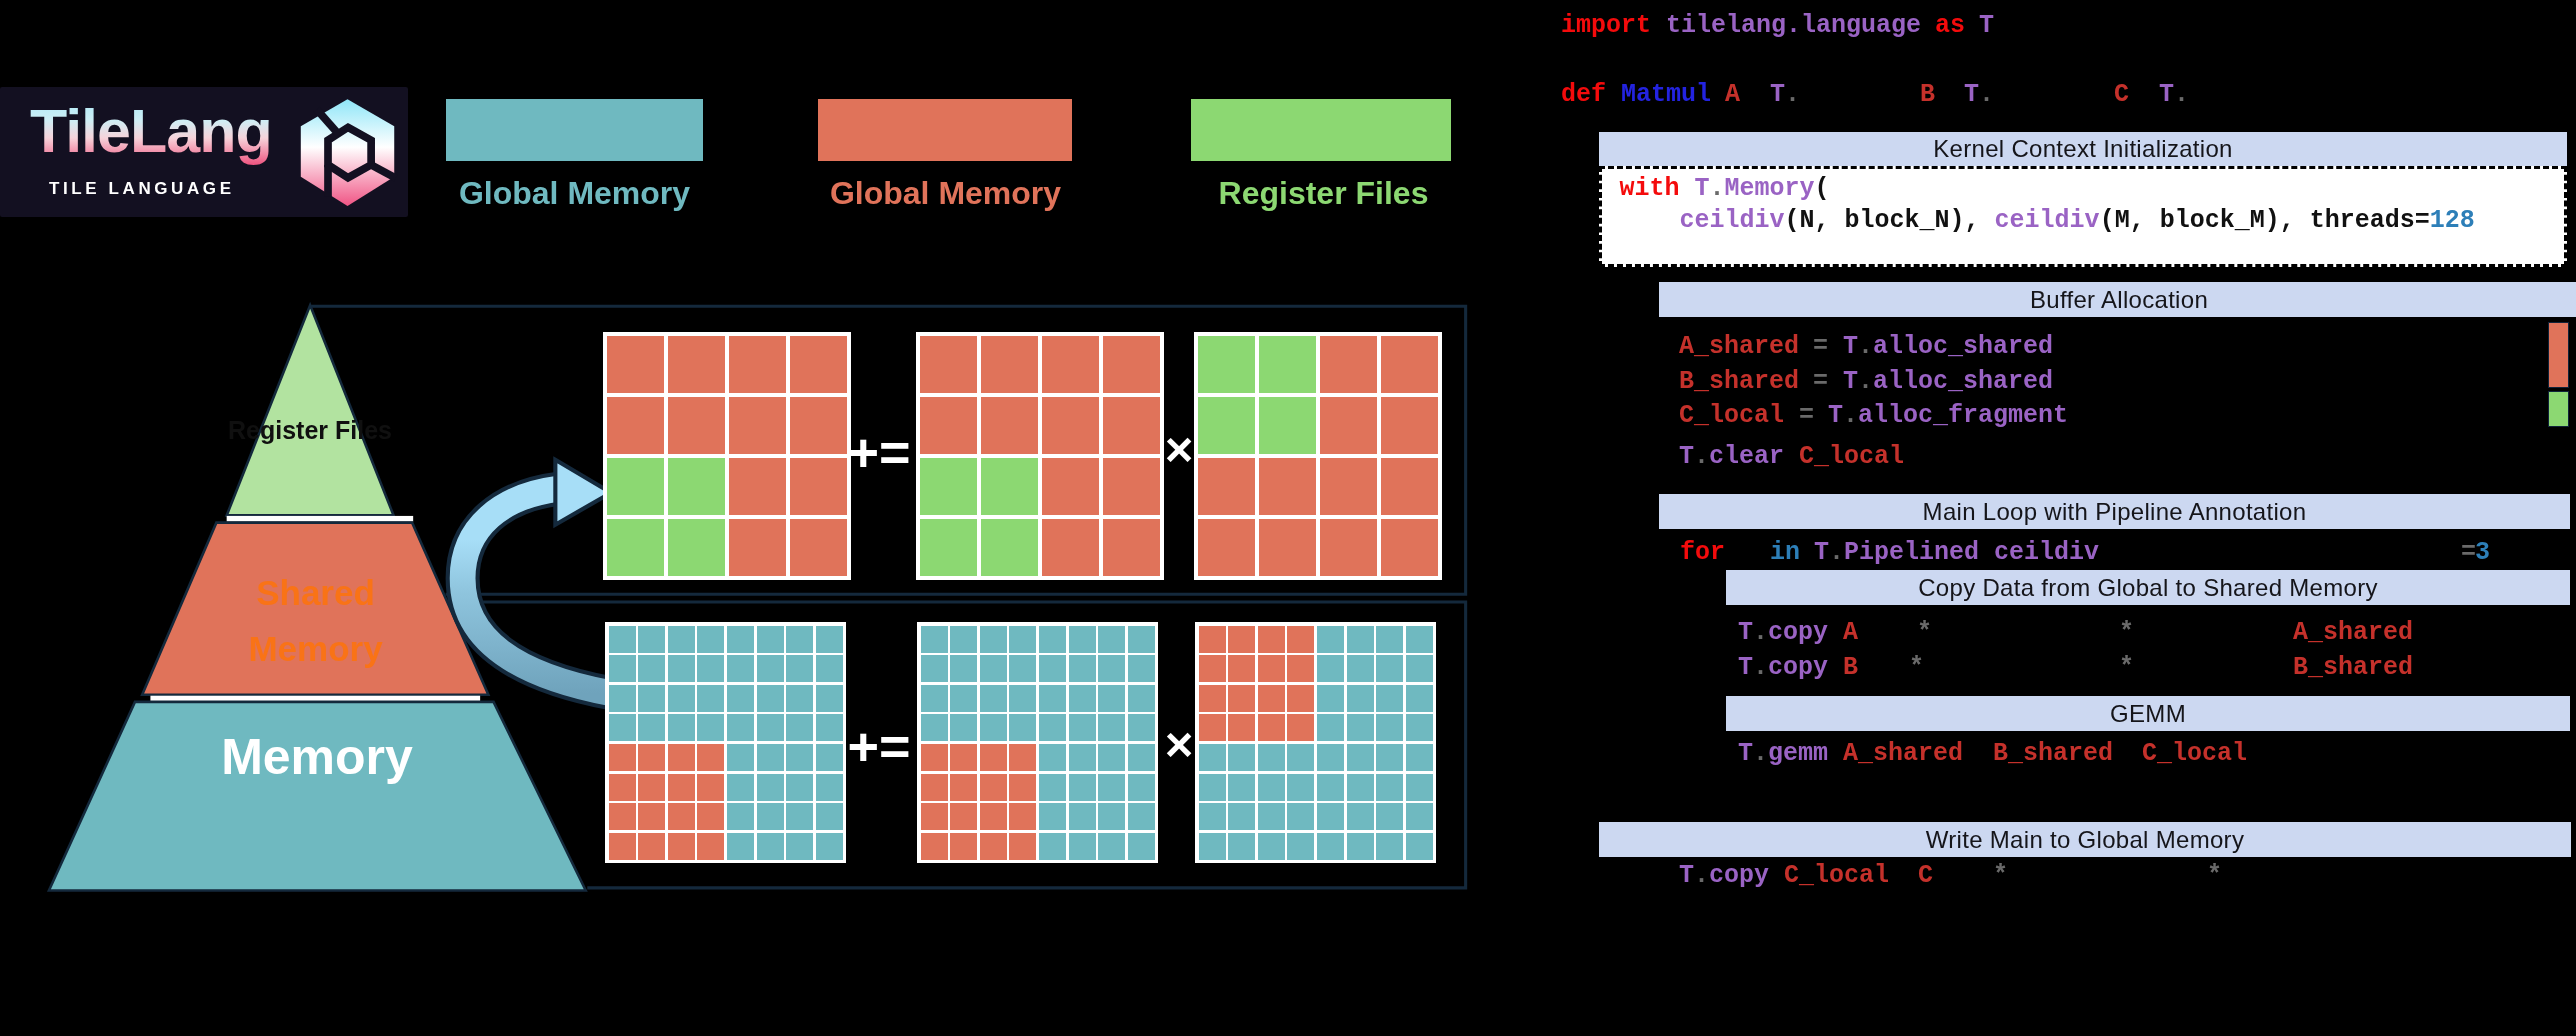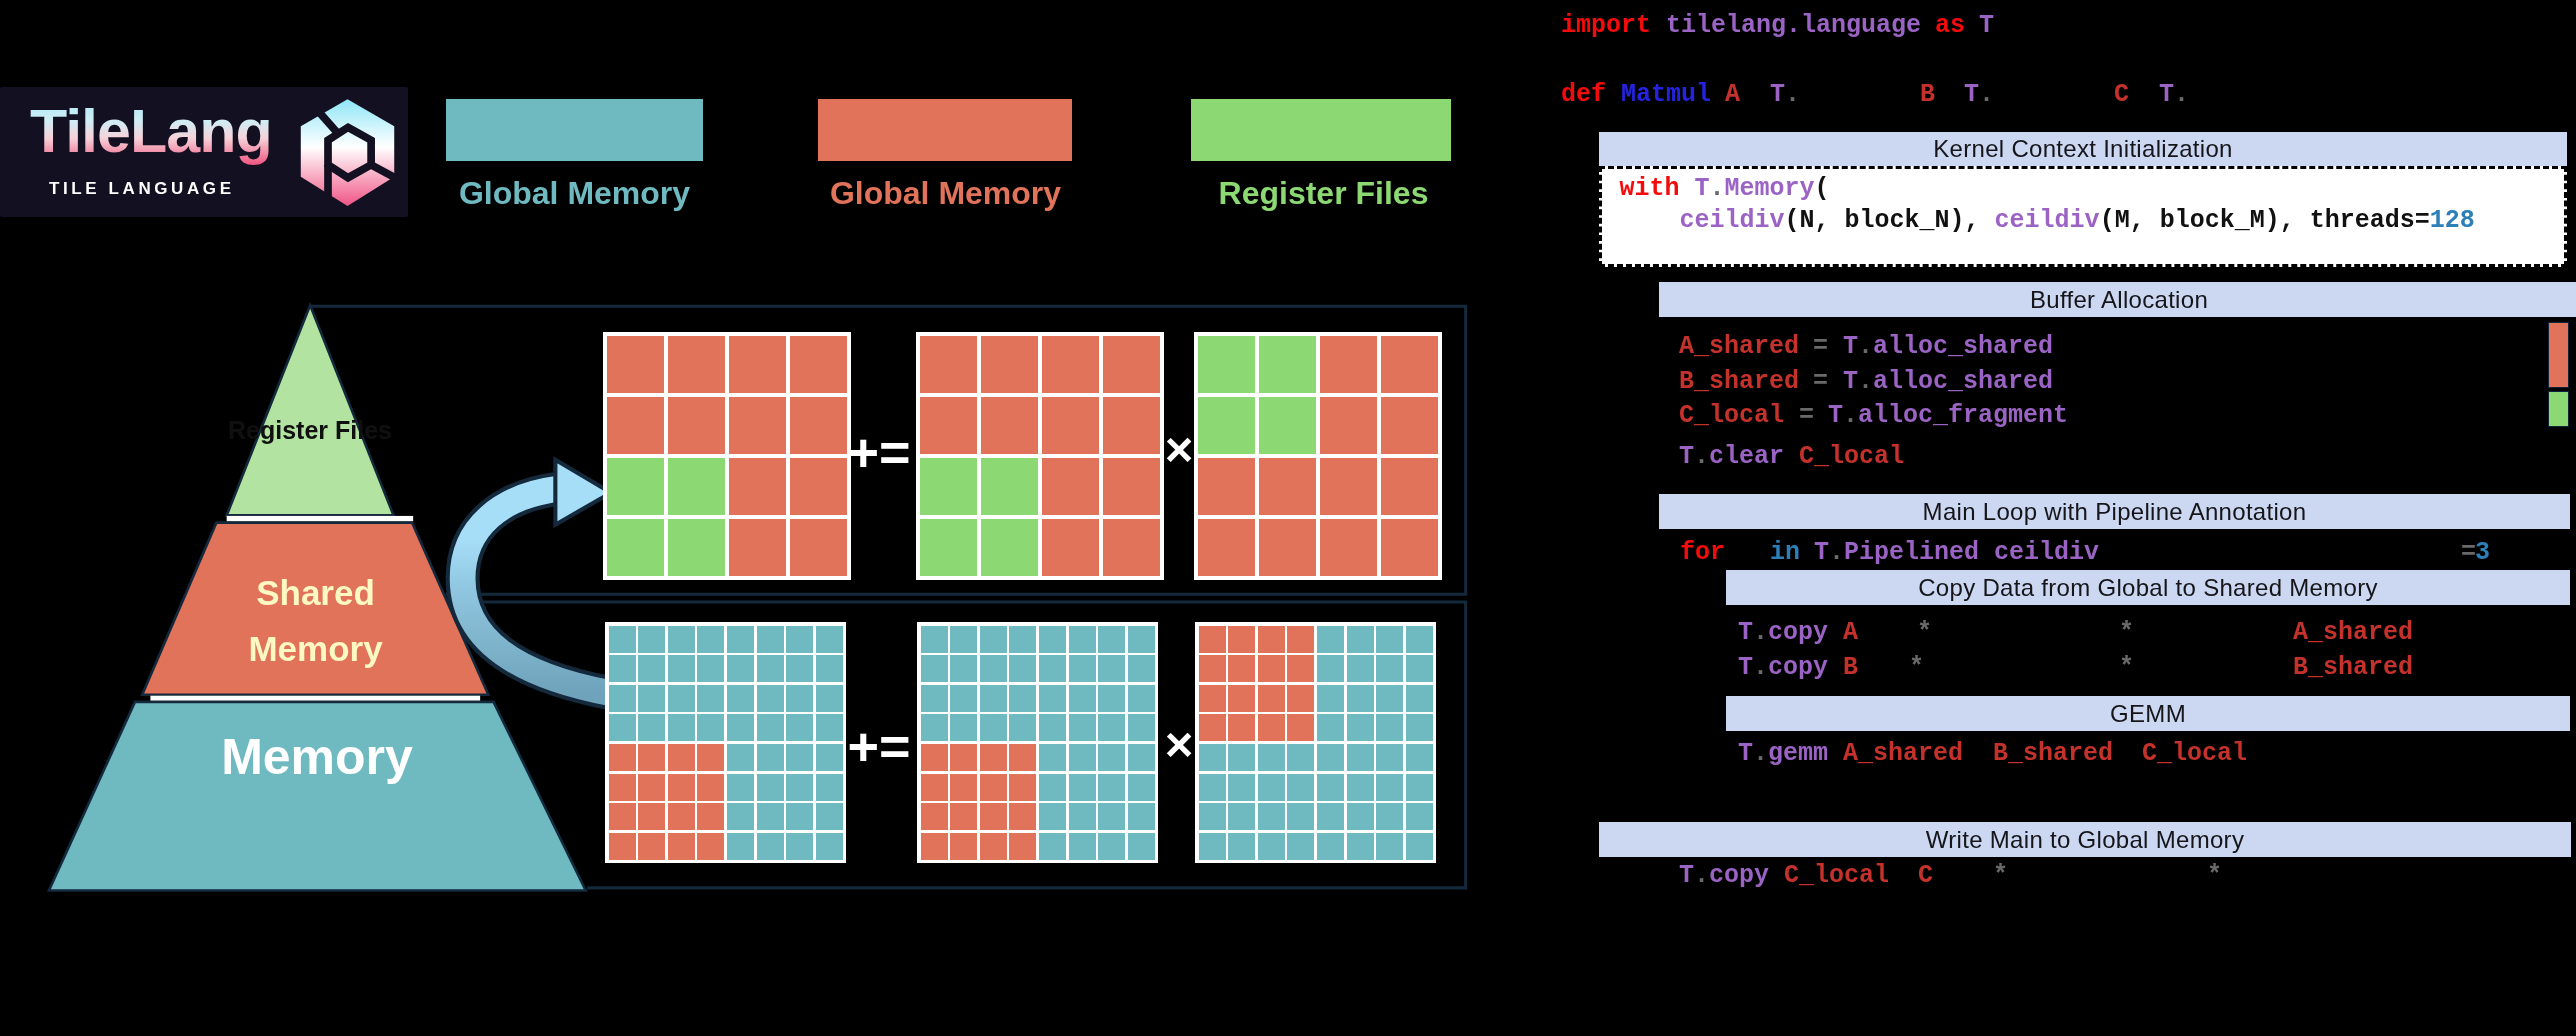--- a/index.html
+++ b/index.html
@@ -17,21 +17,21 @@
                  letter-spacing:3.6px;}
   #logo-cube{position:absolute;left:293px;top:7.2px;}
 
   
   .legend-swatch{position:absolute;top:99px;height:62px;}
   .legend-label{position:absolute;top:175px;font-size:32px;font-weight:bold;text-align:center;}
 
   
   .pyr-label{position:absolute;text-align:center;font-weight:bold;line-height:1.12;}
   #pyr-label-reg{left:207px;top:416px;width:206px;font-size:25px;color:#101010;}
-  #pyr-label-shared{left:161px;top:565px;width:309px;font-size:35px;color:#fef9c3;line-height:1.6;text-align:center;}
+  #pyr-label-shared{left:161px;top:565px;width:309px;font-size:35px;color:#f97316;line-height:1.6;text-align:center;}
   #pyr-label-global{left:111px;top:717px;width:412px;font-size:50px;color:#fff;line-height:1.62;}
 
   
   .mgrid{position:absolute;background:#fff;display:grid;}
   .mcell{width:100%;height:100%;}
   .op{position:absolute;color:#fff;font-weight:bold;transform:translate(-50%,-50%);}
 
   
   .sec-header{position:absolute;background:#ccd8f1;color:#15151a;display:flex;align-items:center;
               justify-content:center;font-size:24px;font-weight:500;letter-spacing:0.3px;}

